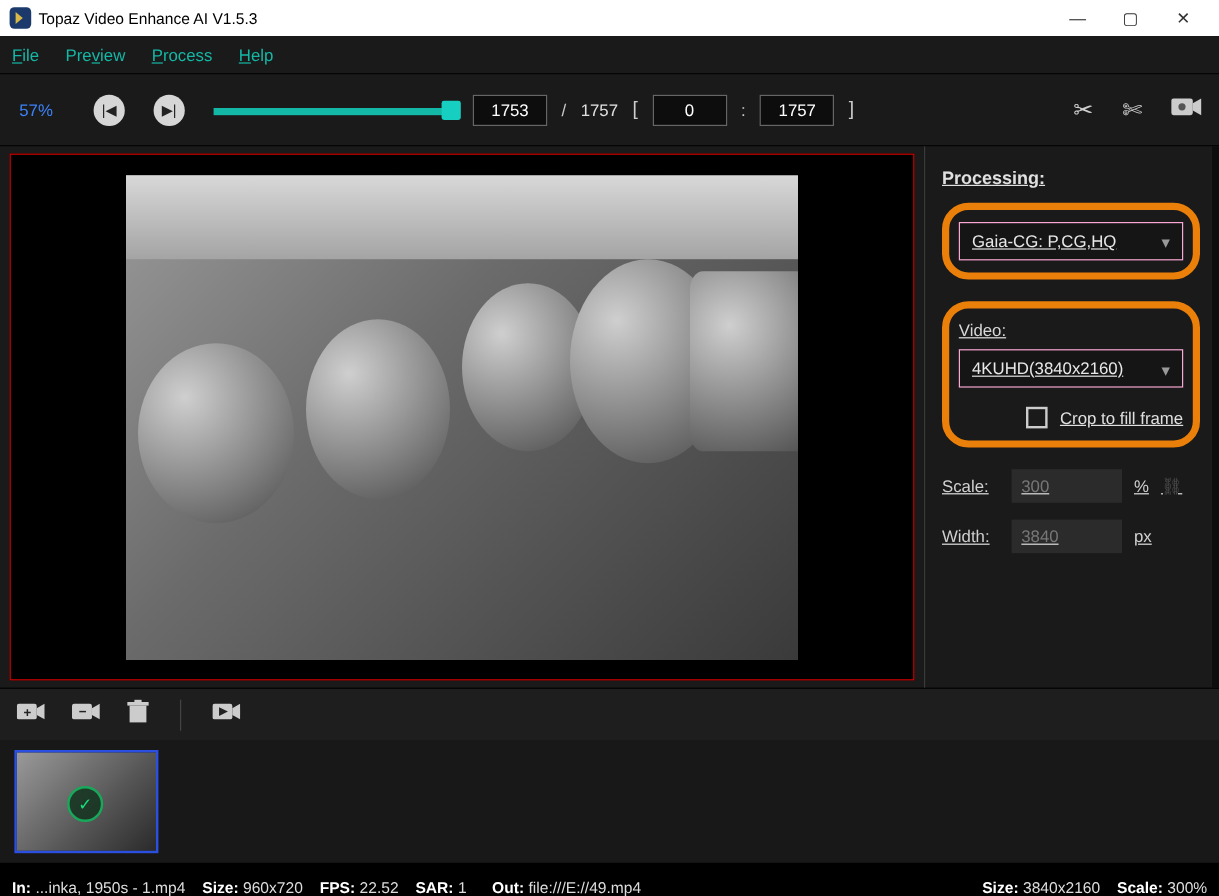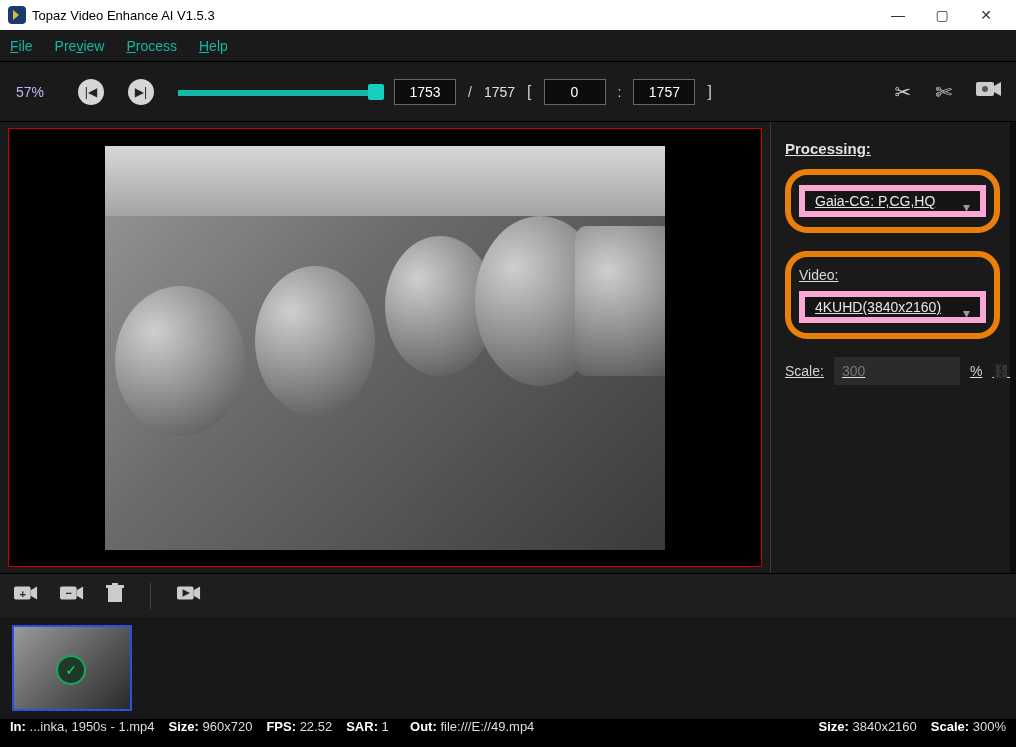--- a/index.html
+++ b/index.html
@@ -65,21 +65,21 @@
   
   .toolbar {
     background: #1a1a1a;
     height: 60px;
     display: flex;
     align-items: center;
     padding: 0 6px;
     gap: 8px;
     border-bottom: 1px solid #000;
   }
-  .pct { color: #c4b5fd; margin: 0 10px; min-width: 36px; }
+  .pct { color: #3b82f6; margin: 0 10px; min-width: 36px; }
   .circlebtn {
     width: 26px; height: 26px;
     border-radius: 50%;
     background: #d6d6d6;
     display: flex; align-items: center; justify-content: center;
     color: #222;
     font-size: 12px;
     cursor: pointer;
     margin: 0 8px;
   }
@@ -168,21 +168,21 @@
   }
   .hl-box {
     border: 6px solid #ea7f0a;
     border-radius: 22px;
     padding: 10px 8px;
     margin-bottom: 18px;
   }
   .lbl { color: #d8d8d8; font-size: 14px; margin-bottom: 8px; }
   .selectbox {
     height: 32px;
-    border: 6px solid #f9a8d4;
+    border: 1px solid #f9a8d4;
     background: #151515;
     display: flex;
     align-items: center;
     padding: 0 10px;
     color: #e8e8e8;
     font-size: 14px;
     cursor: pointer;
     position: relative;
   }
   .selectbox .chev {
@@ -195,21 +195,21 @@
   }
   .check-row .cb {
     width: 18px; height: 18px; border: 2px solid #ccc;
   }
   .pair-row {
     display: flex; align-items: center; gap: 10px;
     margin-bottom: 14px;
   }
   .pair-row .plabel { width: 48px; color: #d0d0d0; }
   .pair-row .pinput {
-    width: 126px; height: 28px;
+    width: 92px; height: 28px;
     background: #2b2b2b;
     color: #777;
     border: none;
     padding: 0 8px;
     font-size: 14px;
   }
   .pair-row .unit { color: #d0d0d0; }
   .pair-row .linkicon { color: #555; }
   
   .btoolbar {
@@ -250,21 +250,21 @@
     border-radius: 50%;
     background: rgba(20,50,30,0.85);
     border: 2px solid #18a85a;
     color: #18e07a;
     display: flex; align-items: center; justify-content: center;
   }
   
   .status {
     height: 28px;
     background: #000;
-    display: flex; align-items: flex-start;
+    display: flex; align-items: flex-end;
     padding: 0 10px;
     gap: 14px;
     font-size: 13px;
     color: #ddd;
     white-space: nowrap;
   }
   .status .sspacer { flex: 1; }
   .status b { font-weight: 700; color: #fff; }
 </style>
 </head>
@@ -339,29 +339,38 @@
       </div>
     </div>
 
 
     <div class="hl-box">
       <div class="lbl">Video:</div>
       <div class="selectbox">
         <span>4KUHD(3840x2160)</span>
         <span class="chev">▾</span>
       </div>
+      <div class="check-row">
+        <div class="cb"></div>
+        <span>Crop to fill frame</span>
+      </div>
     </div>
 
     <div class="pair-row">
       <span class="plabel">Scale:</span>
       <input class="pinput" value="300" style="">
       <span class="unit">%</span>
       <span class="linkicon">⛓</span>
     </div>
 
+    <div class="pair-row">
+      <span class="plabel">Width:</span>
+      <input class="pinput" value="3840" style="">
+      <span class="unit">px</span>
+    </div>
   </div>
 </div>
 
 <div class="btoolbar">
   <div class="bicon">
     <svg width="24" height="18" viewBox="0 0 26 18">
         <rect x="0" y="2" width="18" height="14" rx="2" fill="#ccc"></rect>
         <path d="M18 6 L25 2 L25 16 L18 12 Z" fill="#ccc"></path>
         <text x="6" y="14" font-size="12" fill="#222" font-weight="bold">+</text>
       </svg>

